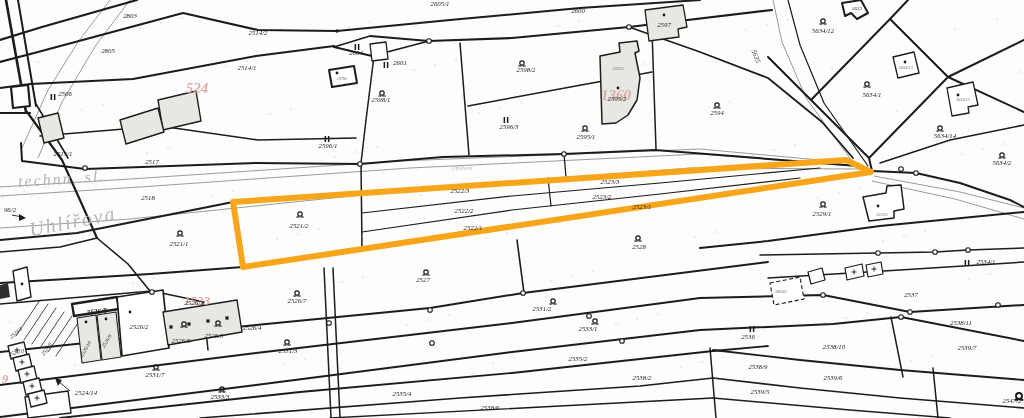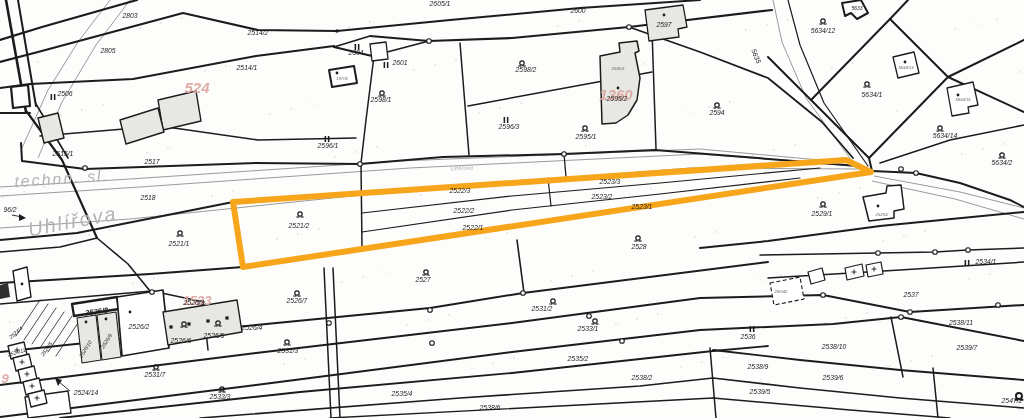--- a/index.html
+++ b/index.html
@@ -1,17 +1,17 @@
 <!DOCTYPE html>
 <html><head>
 <meta charset="utf-8">
 <style>
   html,body{margin:0;padding:0;background:#fff;}
   #viewport{position:relative;width:1024px;height:418px;overflow:hidden;background:#fdfdfc;
-    font-family:Liberation Sans, sans-serif;}
+    font-family:Liberation Serif, serif;}
   svg{position:absolute;left:0;top:0;}
   text{user-select:none;}
 </style>
 </head>
 <body>
 
 <div id="viewport">
   <svg id="map" xmlns="http://www.w3.org/2000/svg" width="1024" height="418" viewBox="0 0 1024 418">
       <circle cx="61" cy="115" r="0.9" fill="#9a9a9a" opacity="0.28"></circle>
       <circle cx="64.5" cy="116" r="0.5" fill="#9a9a9a" opacity="0.25"></circle>

